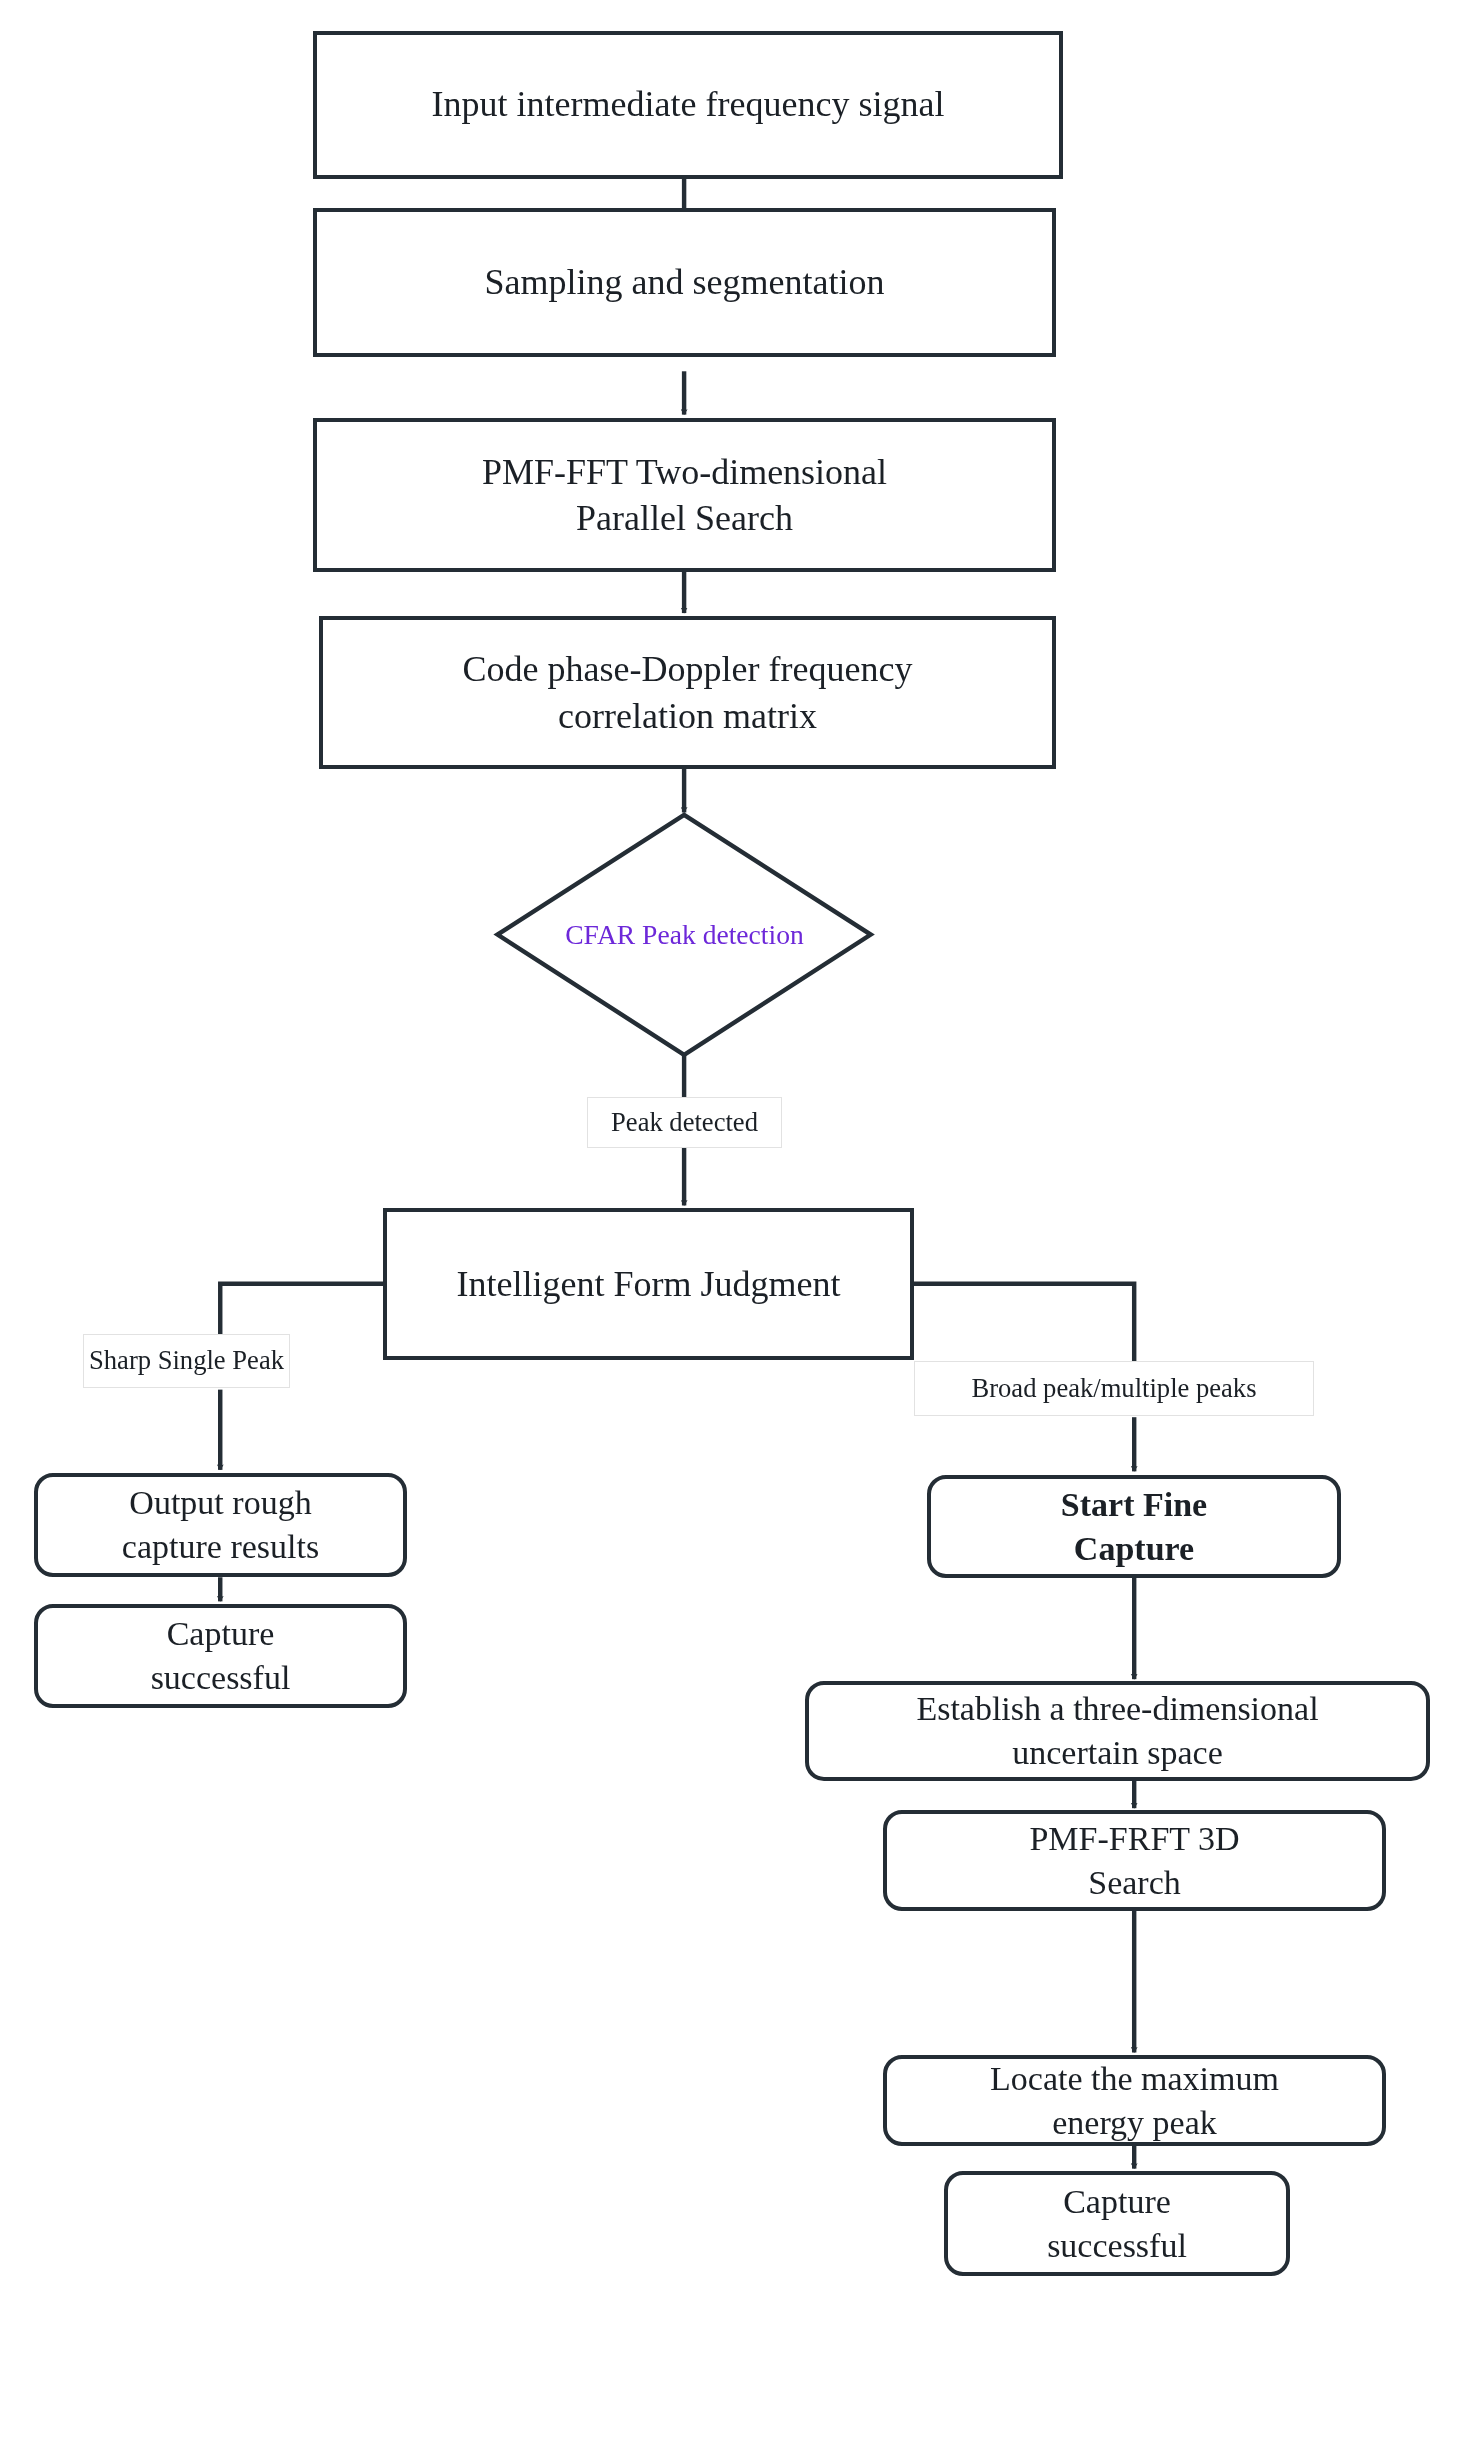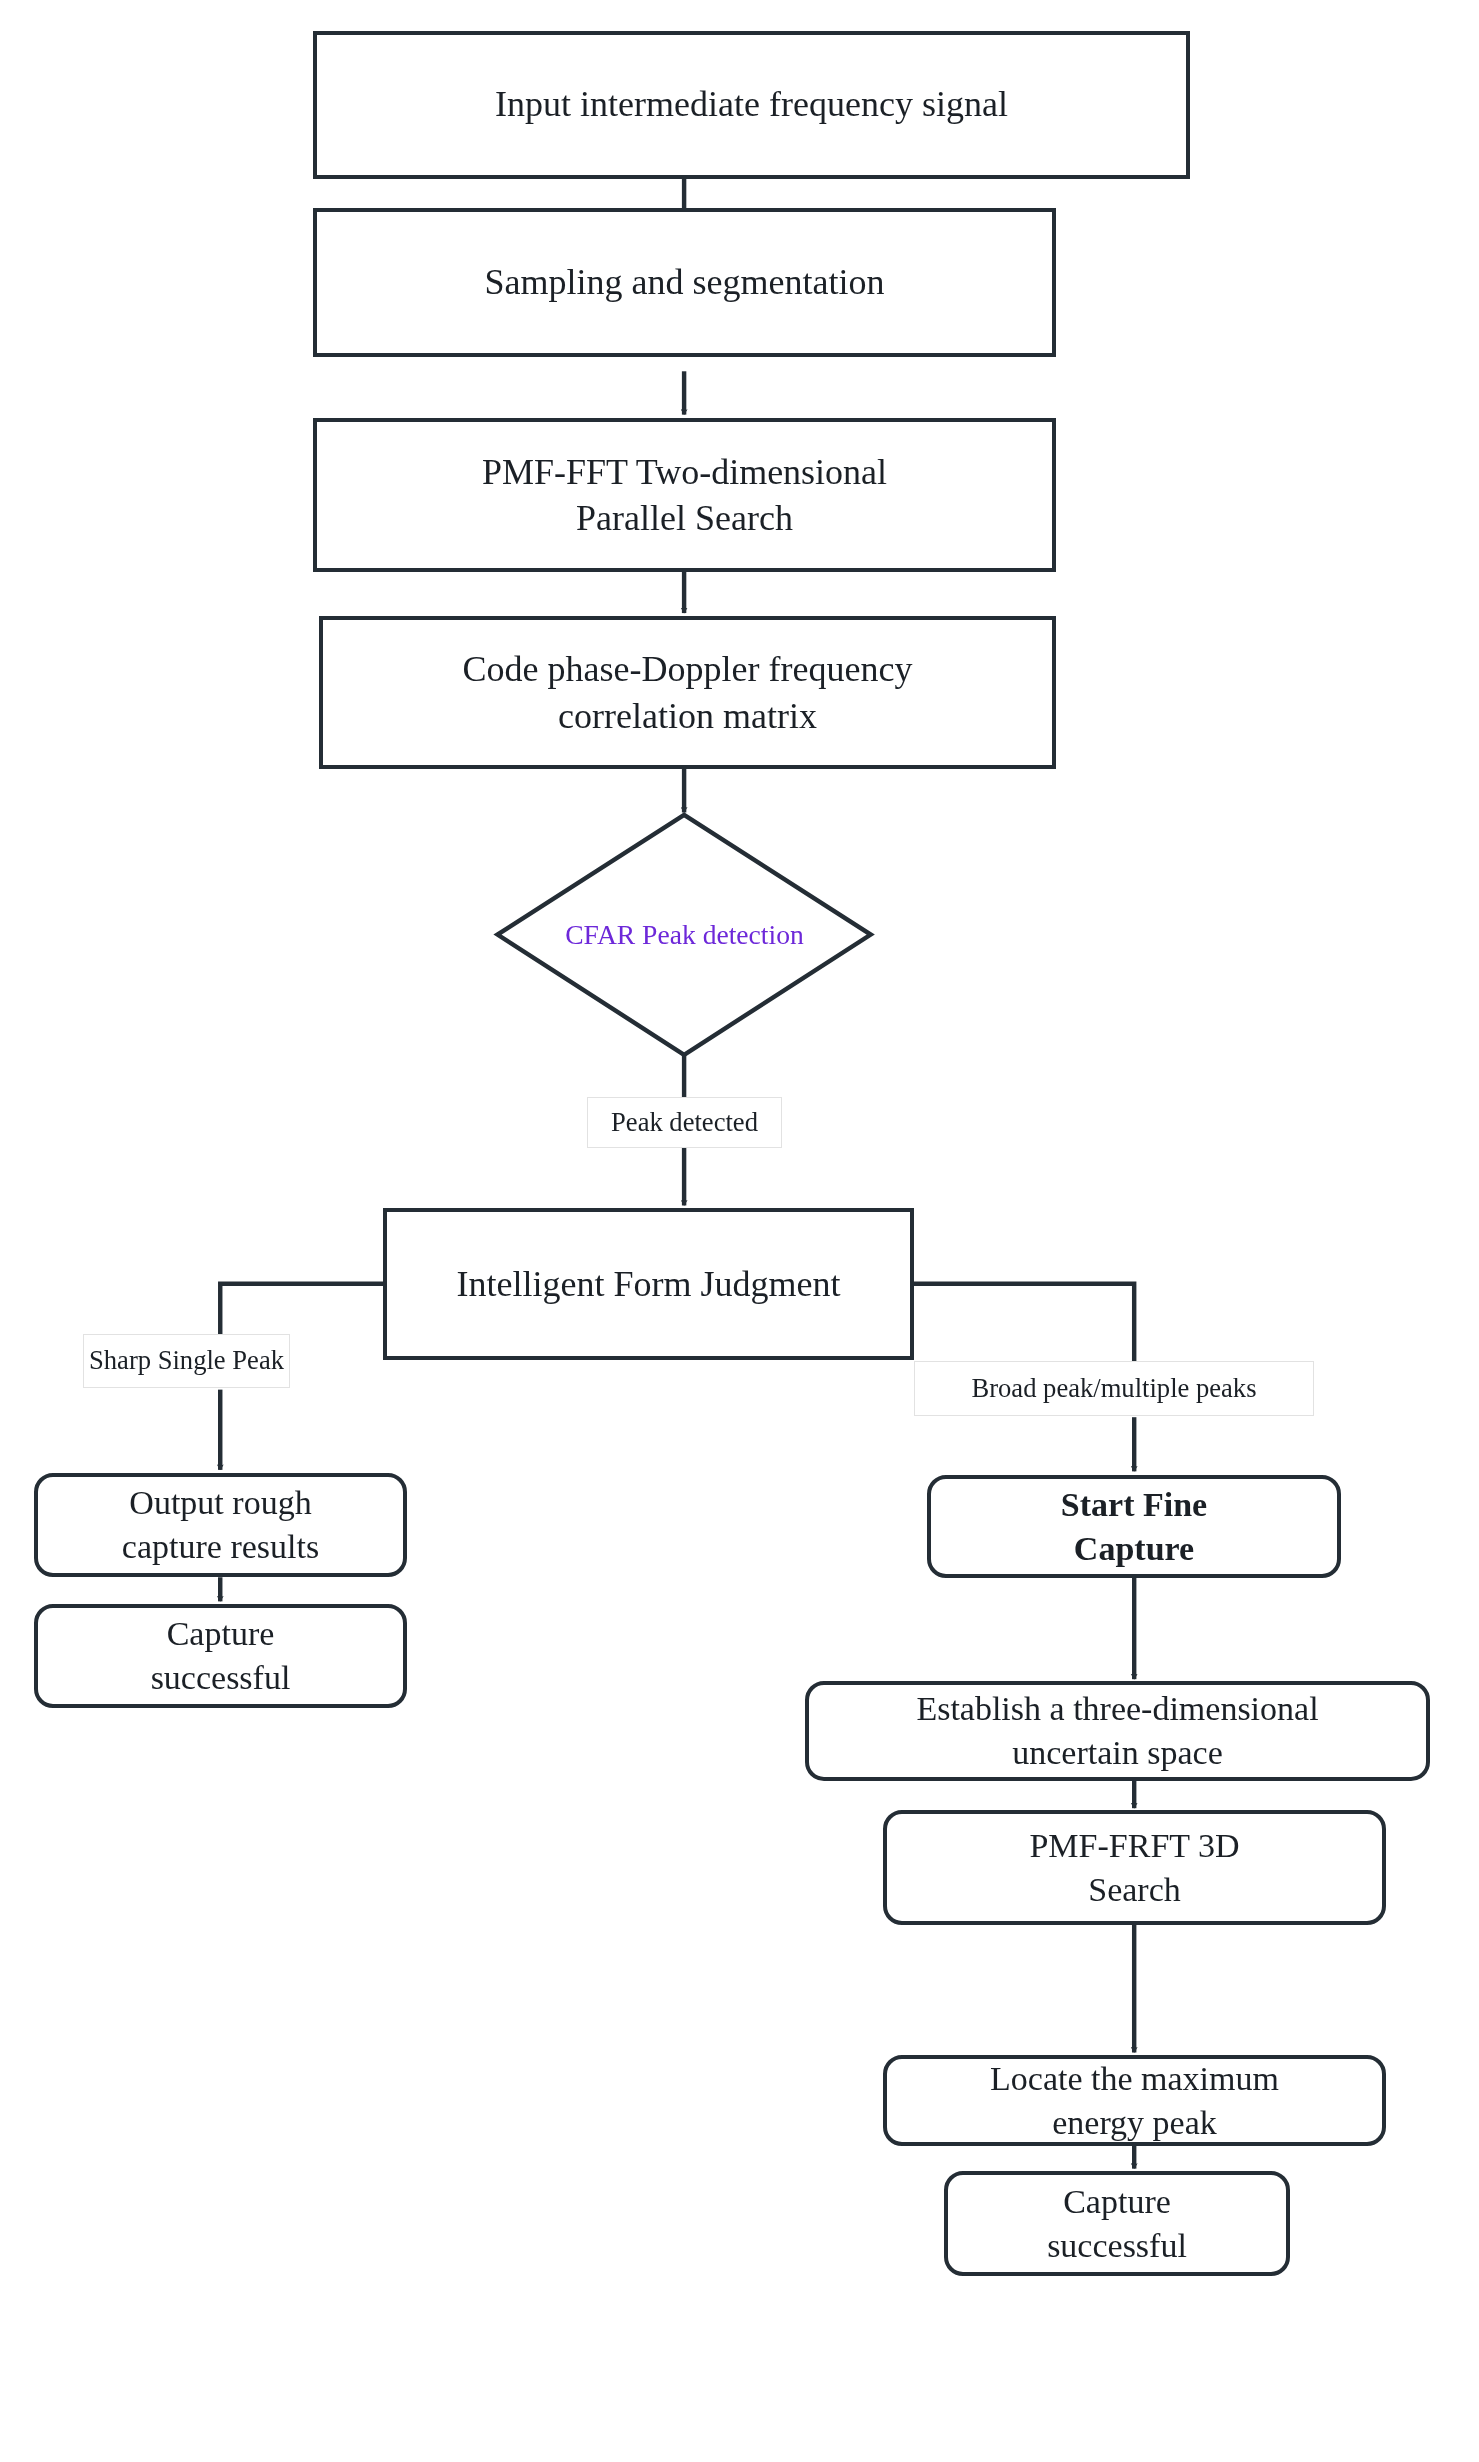--- a/index.html
+++ b/index.html
@@ -108,21 +108,21 @@
       <path d="M2303,3202 L2303,3410" marker-end="url(#arrow)"></path>
 
       <path d="M2303,3615 L2303,3672" marker-end="url(#arrow)"></path>
 
       <path d="M2303,3878 L2303,4168" marker-end="url(#arrow)"></path>
 
       <path d="M2303,4352 L2303,4404" marker-end="url(#arrow)"></path>
     </g>
   </svg>
 
-  <div class="node-box fs-big" style="left:313px; top:30.5px; width:877px; height:148px;">Input intermediate frequency signal</div>
+  <div class="node-box fs-big" style="left:313px; top:30.5px; width:750px; height:148px;">Input intermediate frequency signal</div>
 
   <div class="node-box fs-big" style="left:313px; top:208px; width:743px; height:149px;">Sampling and segmentation</div>
 
   <div class="node-box fs-big" style="left:313px; top:418px; width:743px; height:154px;">PMF-FFT Two-dimensional
 Parallel Search</div>
 
   <div class="node-box fs-big" style="left:319px; top:616px; width:737px; height:153px;">Code phase-Doppler frequency
 correlation matrix</div>
 
   <div class="node-diamond-label fs-small" style="left:507px; top:906px; width:355px; height:57px;">CFAR Peak detection</div>
@@ -134,21 +134,21 @@
 
   <div class="node-box fs-mid" style="left:34px; top:1604px; width:373px; height:104px;">Capture
 successful</div>
 
   <div class="node-box fs-mid" style="left:927px; top:1475px; width:414px; height:103px;font-weight:bold;">Start Fine
 Capture</div>
 
   <div class="node-box fs-mid" style="left:805px; top:1681px; width:625px; height:100px;">Establish a three-dimensional
 uncertain space</div>
 
-  <div class="node-box fs-mid" style="left:883px; top:1810px; width:503px; height:115px;">PMF-FRFT 3D
+  <div class="node-box fs-mid" style="left:883px; top:1810px; width:503px; height:101px;">PMF-FRFT 3D
 Search</div>
 
   <div class="node-box fs-mid" style="left:883px; top:2055px; width:503px; height:91px;">Locate the maximum
 energy peak</div>
 
   <div class="node-box fs-mid" style="left:944px; top:2171px; width:346px; height:105px;">Capture
 successful</div>
 
   <div class="edge-label fs-lbl" style="left:587px; top:1097px; width:195px; height:51px;">Peak detected</div>
 

